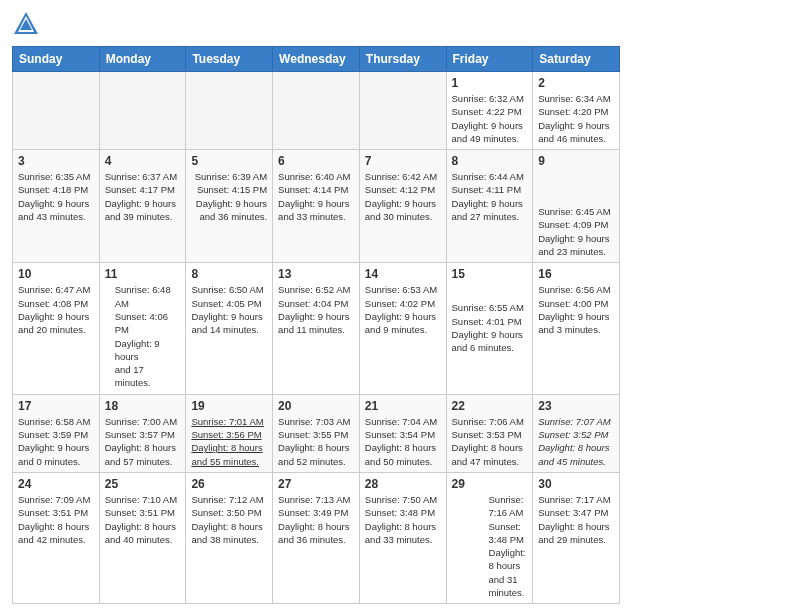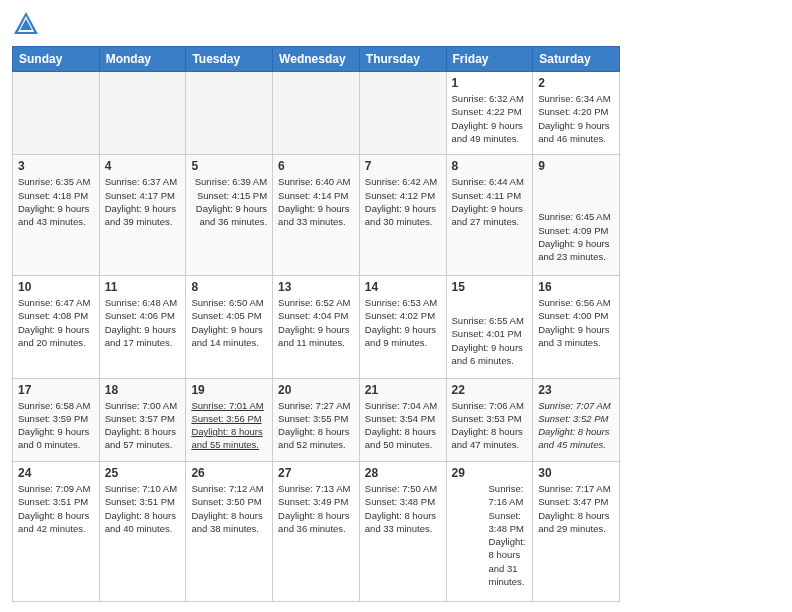--- a/index.html
+++ b/index.html
@@ -207,21 +207,21 @@
         <tr>
           <td>
             <span class="day-number">10</span>
             <div class="day-info" style="white-space: pre-line;">Sunrise: 6:47 AM
 Sunset: 4:08 PM
 Daylight: 9 hours
 and 20 minutes.</div>
           </td>
           <td>
             <span class="day-number">11</span>
-            <div class="day-info" style="white-space: pre-line;">Sunrise: 6:48 AM
+            <div class="day-info" style="white-space: pre-line; margin-left: 10px;">Sunrise: 6:48 AM
 Sunset: 4:06 PM
 Daylight: 9 hours
 and 17 minutes.</div>
           </td>
           <td>
             <span class="day-number">8</span>
             <div class="day-info" style="white-space: pre-line;">Sunrise: 6:50 AM
 Sunset: 4:05 PM
 Daylight: 9 hours
 and 14 minutes.</div>
@@ -272,21 +272,21 @@
           </td>
           <td>
             <span class="day-number">19</span>
             <div class="day-info" style="white-space: pre-line; text-decoration: underline;">Sunrise: 7:01 AM
 Sunset: 3:56 PM
 Daylight: 8 hours
 and 55 minutes.</div>
           </td>
           <td>
             <span class="day-number">20</span>
-            <div class="day-info" style="white-space: pre-line;">Sunrise: 7:27 AM
+            <div class="day-info" style="white-space: pre-line;">Sunrise: 7:03 AM
 Sunset: 3:55 PM
 Daylight: 8 hours
 and 52 minutes.</div>
           </td>
           <td>
             <span class="day-number">21</span>
             <div class="day-info" style="white-space: pre-line;">Sunrise: 7:04 AM
 Sunset: 3:54 PM
 Daylight: 8 hours
 and 50 minutes.</div>

